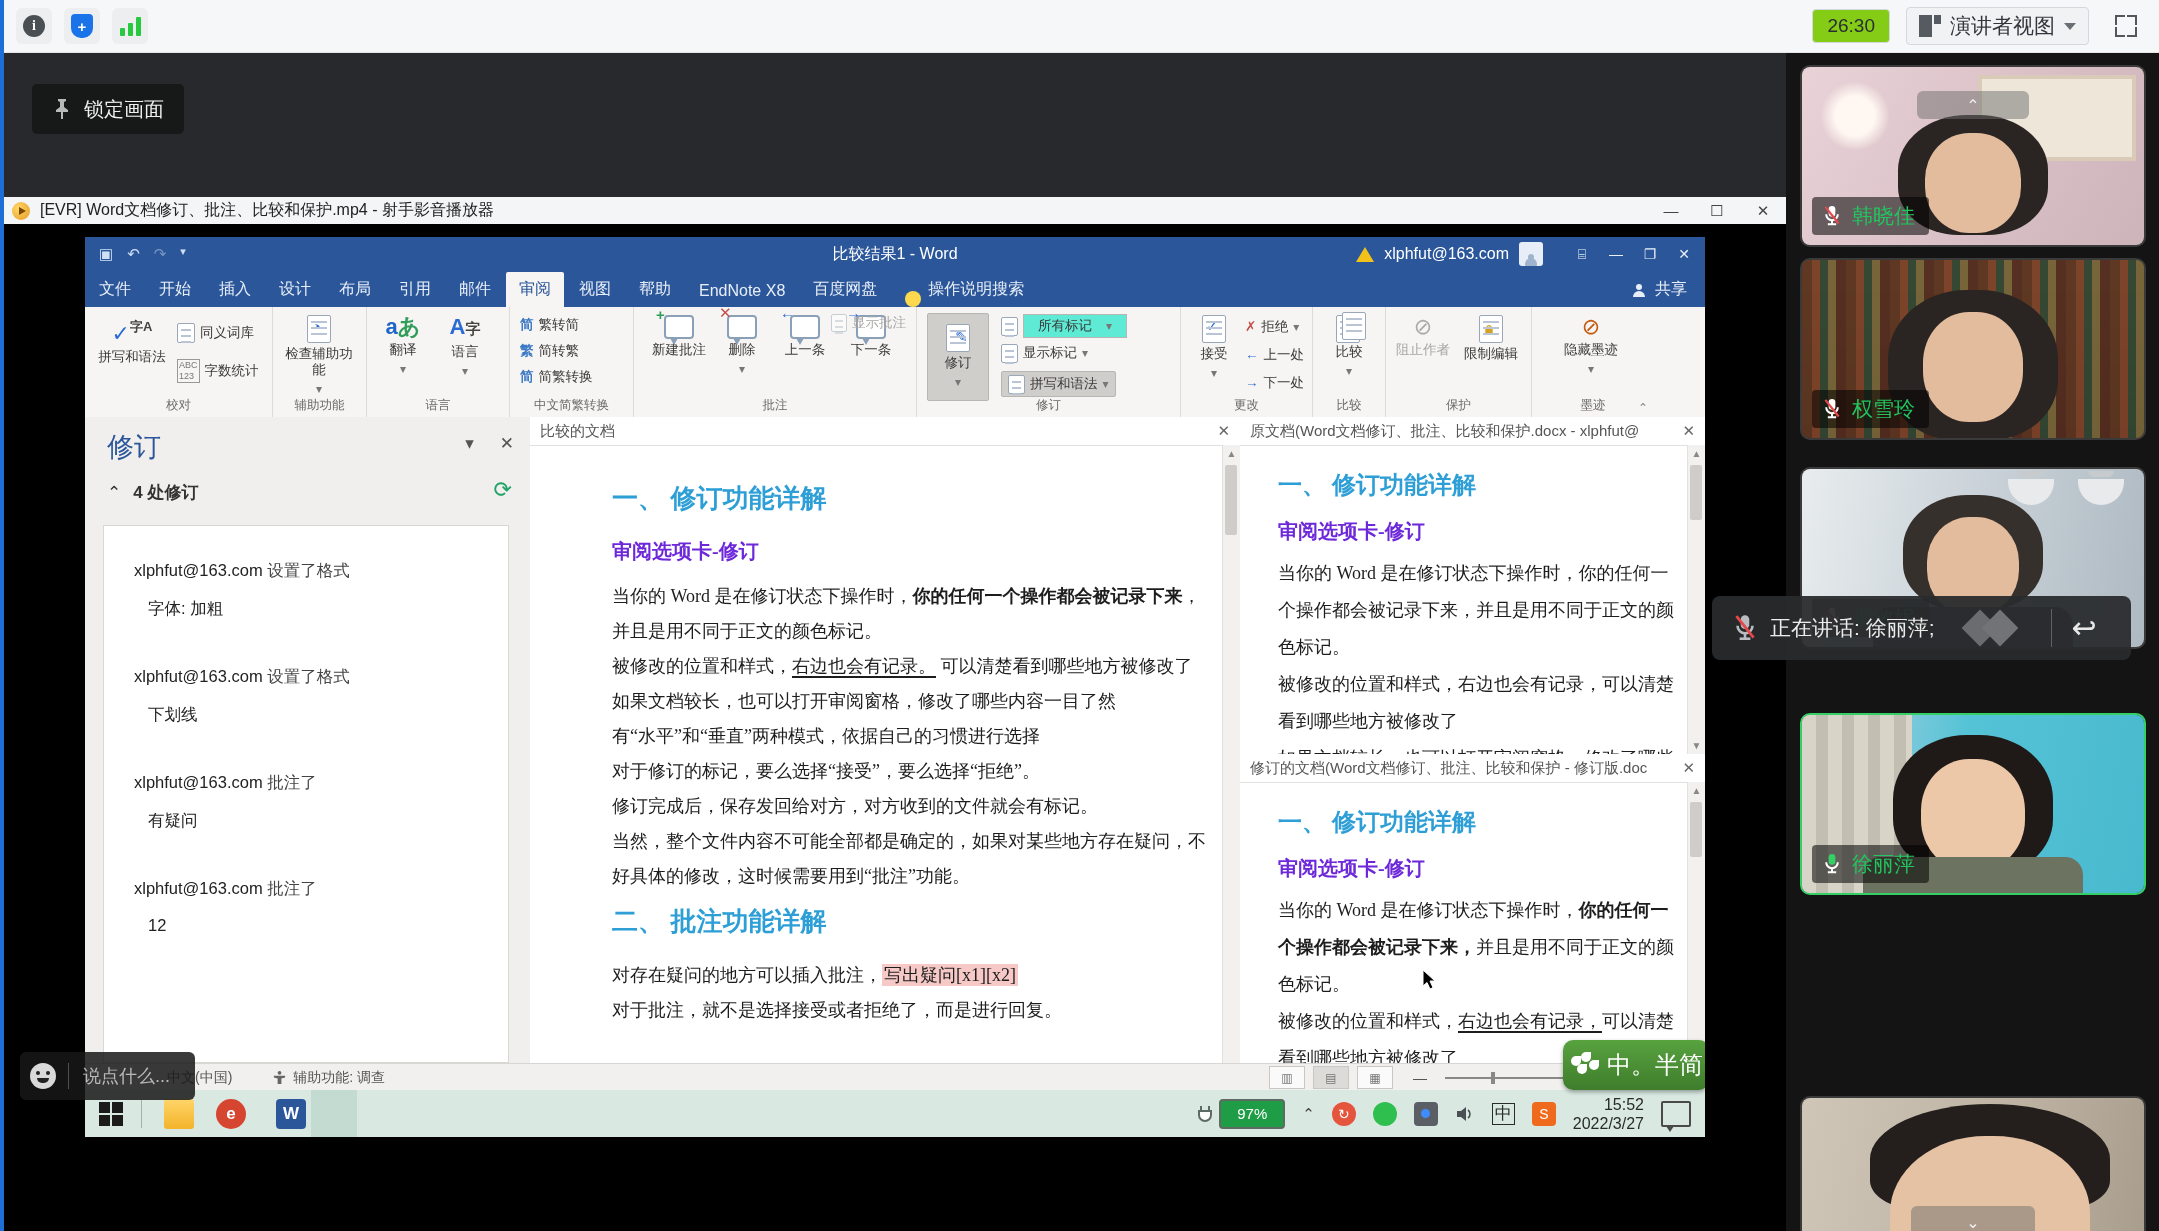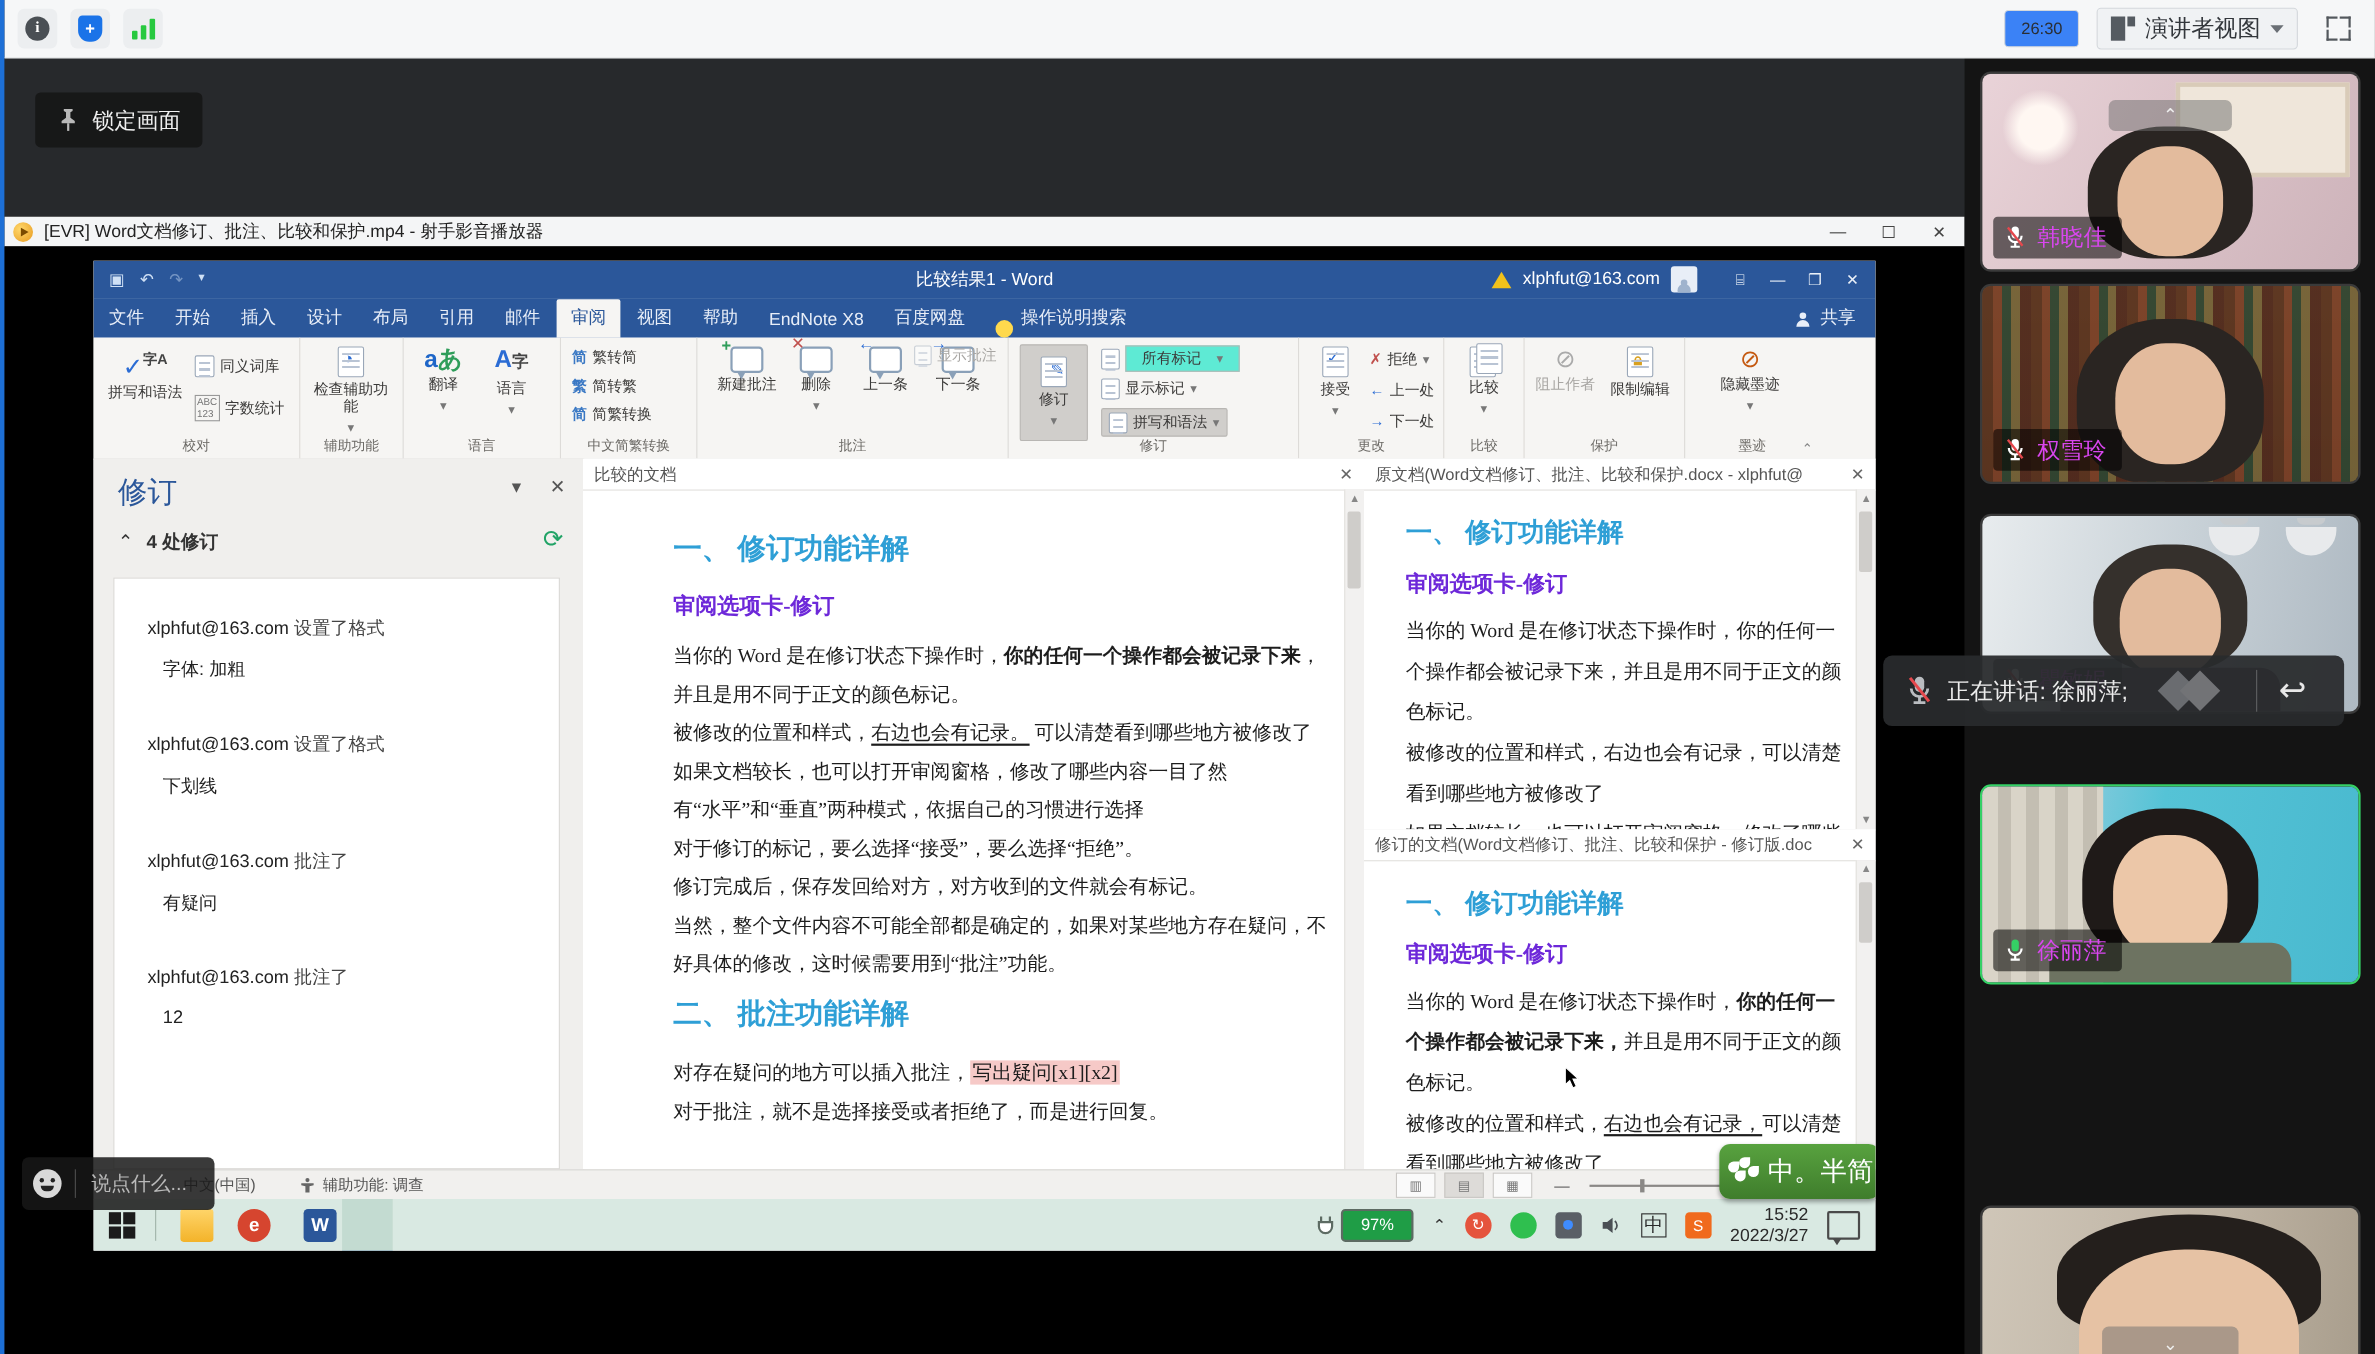--- a/index.html
+++ b/index.html
@@ -9,21 +9,21 @@
   .abs{position:absolute;}
 
   
   #edge{left:0;top:0;width:4px;height:1231px;background:#1d6fd6;z-index:60;}
   #topbar{left:4px;top:0;right:0;height:52px;background:#f6f7f8;border-bottom:1px solid #e3e5e7;z-index:50;display:flex;align-items:center;}
   .tb-btn{width:36px;height:36px;border-radius:6px;background:#eceef0;margin-left:12px;display:flex;align-items:center;justify-content:center;}
   .info-circle{width:22px;height:22px;border-radius:50%;background:#4a4f54;color:#fff;font-size:14px;font-weight:bold;display:flex;align-items:center;justify-content:center;font-family:"Liberation Serif",serif;}
   .shield{width:22px;height:24px;background:#1a73e8;border-radius:4px 4px 10px 10px;color:#fff;font-size:15px;display:flex;align-items:center;justify-content:center;font-weight:bold;}
   .bars{display:flex;align-items:flex-end;gap:3px;height:20px;}
   .bars i{width:5px;background:#27c93f;border-radius:1px;display:block;}
-  #timer{margin-left:auto;height:32px;padding:0 14px;border:1px solid #d4d8dc;border-radius:4px;background:#3b82f6;color:#2a2e33;font-size:15px;display:flex;align-items:center;}
+  #timer{margin-left:auto;height:32px;padding:0 14px;border:1px solid #d4d8dc;border-radius:4px;background:#84cc16;color:#2a2e33;font-size:19px;display:flex;align-items:center;}
   #viewbtn{height:36px;margin-left:16px;padding:0 12px;border:1px solid #d4d8dc;border-radius:4px;background:#f0f2f4;display:flex;align-items:center;gap:9px;color:#33373c;font-size:21px;}
   .layout-ic{width:22px;height:22px;position:relative;}
   .layout-ic i{position:absolute;background:#555b61;}
   .caret{width:0;height:0;border-left:6px solid transparent;border-right:6px solid transparent;border-top:7px solid #6a6f75;}
   #fsbtn{width:38px;height:38px;margin:0 14px 0 18px;border-radius:4px;display:flex;align-items:center;justify-content:center;}
   .fs-ic{width:22px;height:22px;position:relative;}
   .fs-ic i{position:absolute;width:8px;height:8px;border:2.5px solid #53585d;}
   .fs-tl{left:0;top:0;border-right:none!important;border-bottom:none!important;}
   .fs-tr{right:0;top:0;border-left:none!important;border-bottom:none!important;}
   .fs-bl{left:0;bottom:0;border-right:none!important;border-top:none!important;}
@@ -153,21 +153,21 @@
   
   #toast{left:1712px;top:596px;width:419px;height:64px;background:rgba(40,42,45,.94);border-radius:8px;display:flex;align-items:center;z-index:55;color:#ececec;font-size:21px;}
   .toast-logo{width:70px;height:34px;position:relative;opacity:.35;margin-left:26px;}
   .toast-logo i{position:absolute;width:26px;height:26px;background:#dfe3e8;transform:rotate(45deg);top:4px;}
   .toast-div{width:1px;height:38px;background:rgba(255,255,255,.25);margin:0 20px;}
 
   
   #sidebar{left:1786px;top:52px;width:373px;height:1179px;background:#141414;overflow:hidden;}
   .tile{position:absolute;left:14px;width:342px;height:178px;border-radius:10px;border:2px solid #3a3a3a;overflow:hidden;background:#333;}
   .tile.speaking{border-color:#35d065;}
-  .badge{position:absolute;left:10px;bottom:10px;background:rgba(0,0,0,.55);border-radius:4px;padding:5px 14px 5px 10px;display:flex;align-items:center;gap:10px;color:#d946ef;font-size:21px;}
+  .badge{position:absolute;left:10px;bottom:10px;background:rgba(0,0,0,.55);border-radius:4px;padding:5px 14px 5px 10px;display:flex;align-items:center;gap:10px;color:#22c55e;font-size:21px;}
   .pill{position:absolute;left:50%;transform:translateX(-50%);background:rgba(110,110,110,.5);border-radius:6px;color:#eee;display:flex;align-items:center;justify-content:center;}
   .scene{position:absolute;inset:0;}
   .hair{background:#2a2522;border-radius:46% 46% 40% 40%;position:absolute;left:50%;transform:translateX(-50%);}
   .face{background:#e3bb9d;border-radius:46%;position:absolute;left:50%;transform:translateX(-50%);}
   .torso{background:#3c3a40;border-radius:18px 18px 0 0;position:absolute;left:50%;transform:translateX(-50%);}
 
   .s1{background:linear-gradient(120deg,#e9d3d8 0%,#d8bfc5 60%,#cdb3ba 100%);}
   .s1 .glow{position:absolute;left:18px;top:14px;width:70px;height:70px;border-radius:50%;background:radial-gradient(#fff7f2 0 40%,rgba(255,240,235,.0) 70%);}
   .s1 .frame{position:absolute;right:8px;top:8px;width:150px;height:78px;background:#efe6da;border:4px solid #d9cbb8;}
   .s2{background:linear-gradient(#6d5334,#4e3a24);}

